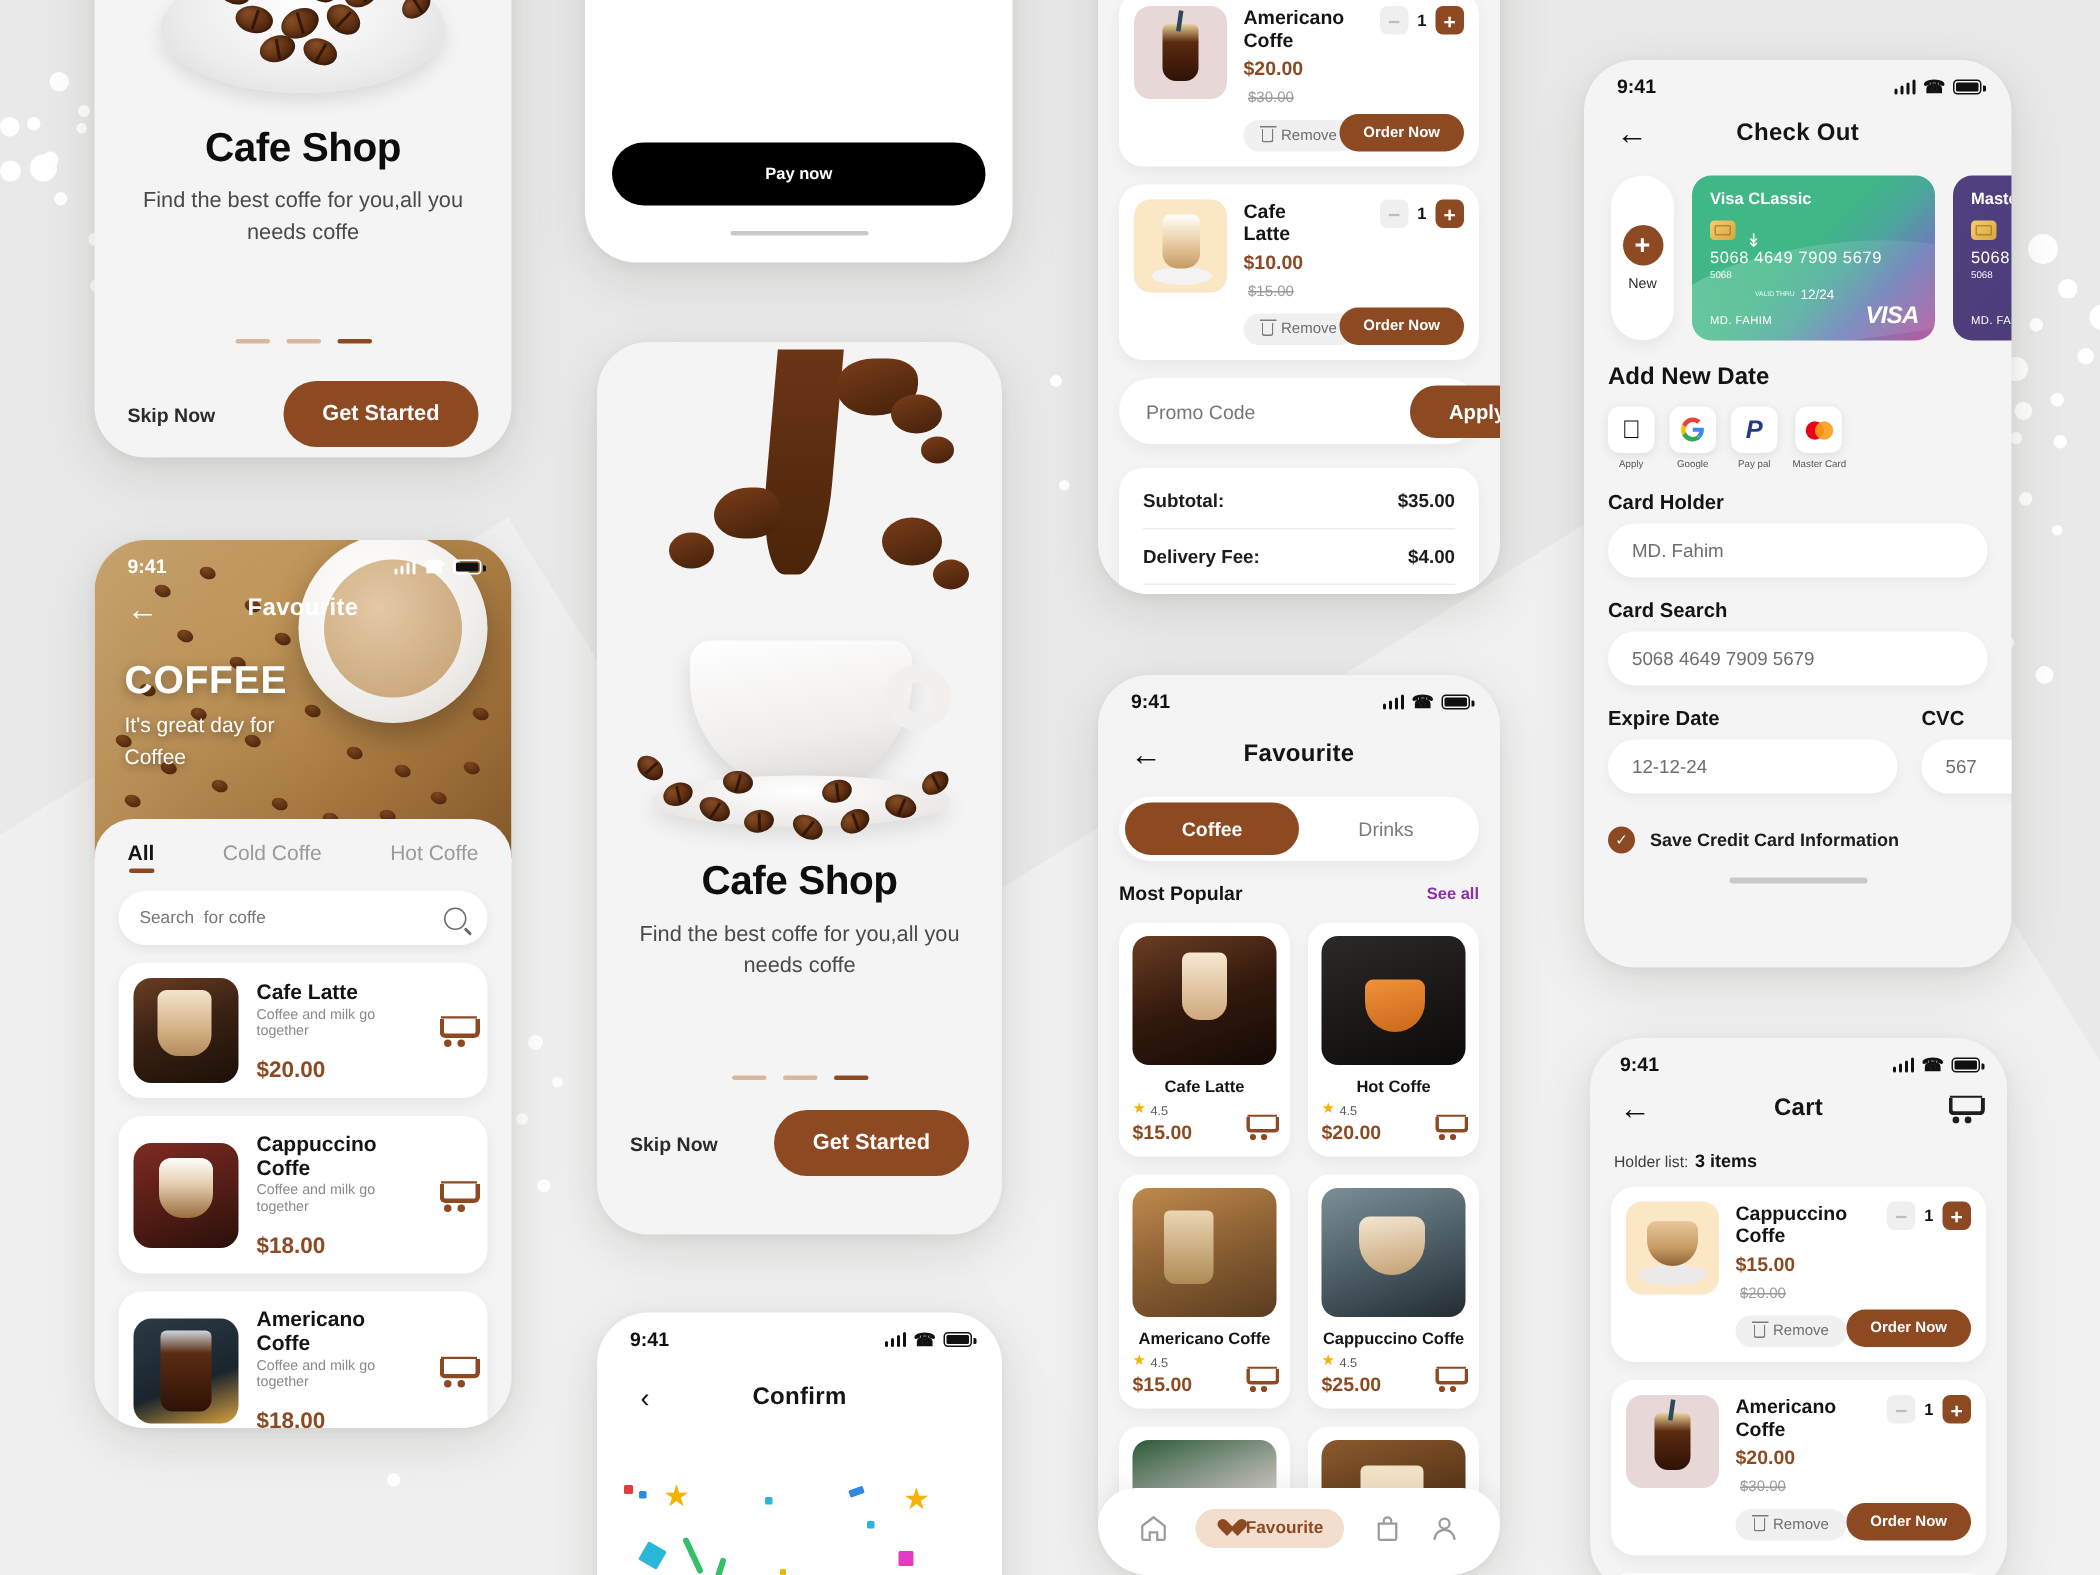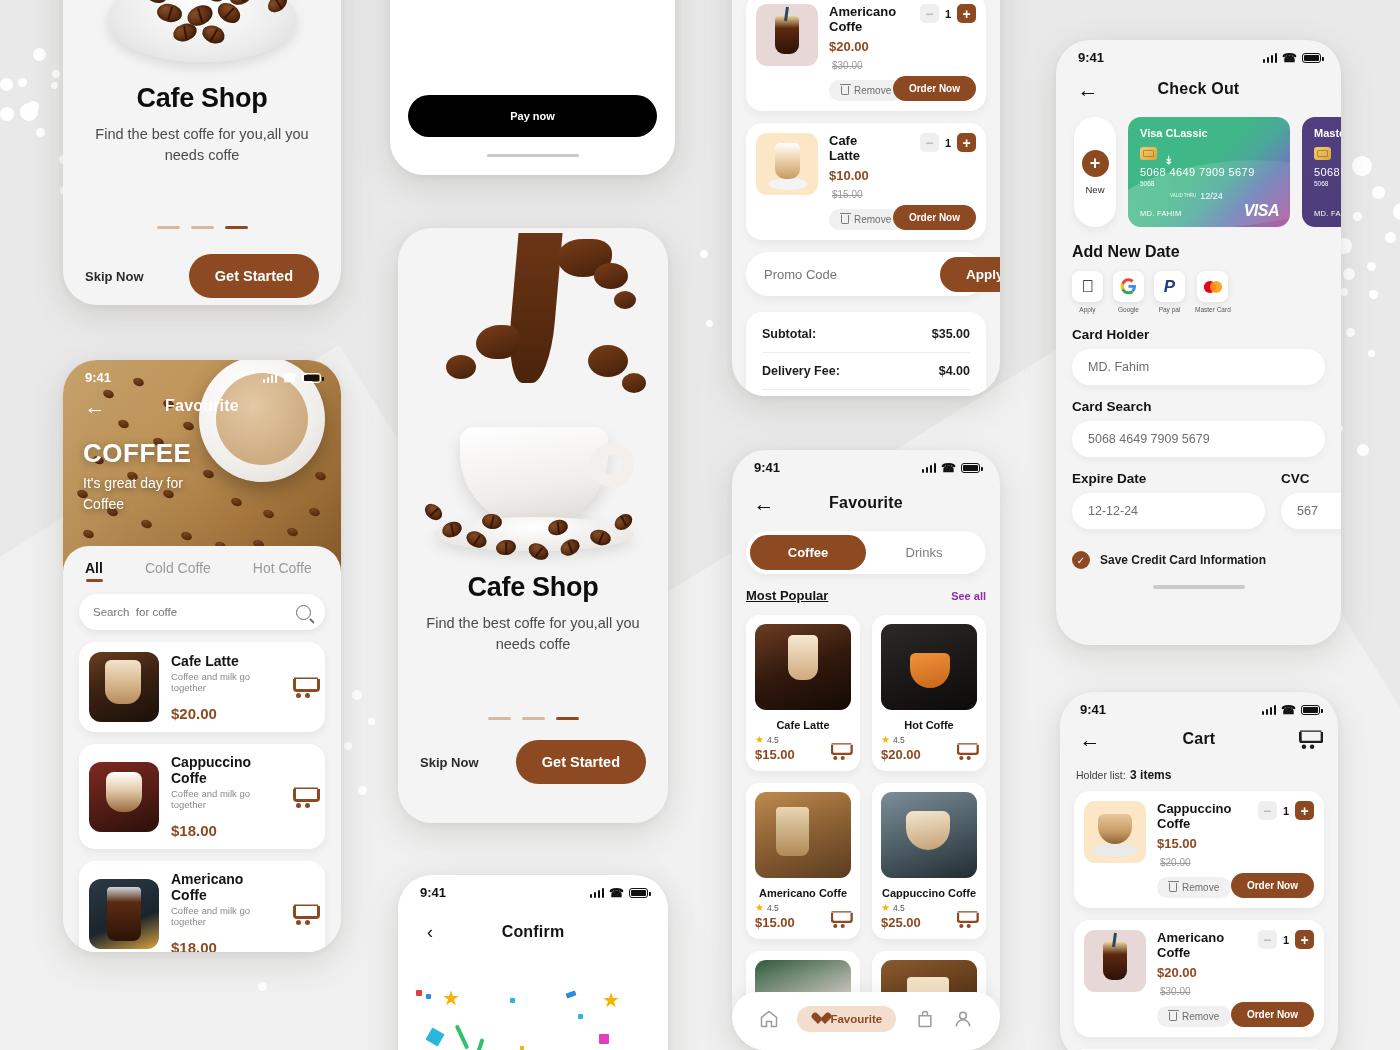--- a/index.html
+++ b/index.html
@@ -114,21 +114,21 @@
   .hero-saucer{position:absolute;right:4px;top:74px;width:152px;height:62px;border-radius:50%;
       background:radial-gradient(ellipse at 45% 30%,#fff,#e8e4e0);box-shadow:0 8px 18px rgba(0,0,0,.25);z-index:-1;}
   .hero-txt{position:absolute;left:20px;top:78px;z-index:4;}
   .hero-title{font-size:26px;font-weight:bold;color:#fff;letter-spacing:.5px;text-shadow:0 2px 8px rgba(0,0,0,.35);}
   .hero-sub{font-size:14px;color:#fff;line-height:1.5;margin-top:4px;max-width:130px;text-shadow:0 2px 6px rgba(0,0,0,.45);}
   .hero-nav{position:absolute;top:34px;left:0;right:0;display:flex;align-items:center;padding:0 20px;z-index:5;}
   .hero-nav .nav-title{color:#fff;}
   .hero-nav .arrow-left{color:#fff;}
 
   .sheet { background:#f4f4f4; border-radius:26px 26px 0 0; margin-top:-26px; position:relative; z-index:6; padding:14px 16px 0;}
-  .cat-tabs{display:flex;padding:0 6px;gap:42px;}
+  .cat-tabs{display:flex;justify-content:space-between;padding:0 6px;gap:42px;}
   .cat-tab{font-size:14px;color:#9a9a9a;cursor:pointer;position:relative;padding-bottom:6px;}
   .cat-tab.active{color:#141414;font-weight:bold;}
   .cat-tab.active::after{content:"";position:absolute;left:1px;width:17px;height:3px;bottom:0;background:#8d4a22;border-radius:2px;}
   .searchbar{margin-top:12px;background:#fff;border-radius:22px;height:36px;display:flex;align-items:center;
       padding:0 14px;box-shadow:0 3px 8px rgba(0,0,0,.07);}
   .searchbar input{border:none;outline:none;flex:1;font-size:11.5px;color:#7c7c7c;background:transparent;
       font-family:"Liberation Sans",sans-serif;}
   .mag{width:15px;height:15px;border:1.8px solid #6b6b6b;border-radius:50%;position:relative;flex-shrink:0;}
   .mag::after{content:"";position:absolute;right:-5px;bottom:-3px;width:6px;height:1.8px;background:#6b6b6b;transform:rotate(45deg);border-radius:2px;}
 
@@ -203,21 +203,21 @@
   .sum-val{font-size:12.5px;font-weight:bold;color:#1c1c1c;}
   .btn-wide{width:100%;background:#000000;color:#fff;border:none;border-radius:26px;padding:15px;font-size:11px;
       font-weight:bold;cursor:pointer;font-family:"Liberation Sans",sans-serif;}
   .home-ind{width:92px;height:3.5px;border-radius:3px;background:#c9c9c9;margin:10px auto 0;}
 
   
   .seg{background:#fff;border-radius:24px;display:flex;padding:4px;box-shadow:0 4px 10px rgba(0,0,0,.05);}
   .seg-item{flex:1;text-align:center;padding:10px 0;font-size:13px;color:#7b7b7b;border-radius:20px;cursor:pointer;}
   .seg-item.active{background:#8d4a22;color:#fff;font-weight:bold;}
   .sec-head{display:flex;align-items:center;justify-content:space-between;margin-top:14px;}
-  .sec-title{font-size:13px;font-weight:bold;color:#141414;text-decoration:underline;}
+  .sec-title{font-size:13px;font-weight:bold;color:#141414;}
   .see-all{font-size:11px;color:#8b2fa8;cursor:pointer;font-weight:bold;}
   .fgrid{display:grid;grid-template-columns:1fr 1fr;gap:12px;margin-top:12px;}
   .fcard{background:#fff;border-radius:14px;padding:9px;box-shadow:0 4px 10px rgba(0,0,0,.05);}
   .fimg{width:100%;height:86px;border-radius:11px;}
   .fi-latte{background:linear-gradient(160deg,#6b3d22 0%,#32190d 50%,#140a05 100%);position:relative;overflow:hidden;}
   .fi-latte::after{content:"";position:absolute;left:34%;top:13%;width:32%;height:52%;border-radius:5px 5px 12px 12px;
       background:linear-gradient(180deg,#f6e8d2,#cfa97b);}
   .fi-hot{background:linear-gradient(160deg,#2c2a28 0%,#1a1716 55%,#0d0b0a 100%);position:relative;overflow:hidden;}
   .fi-hot::after{content:"";position:absolute;left:30%;top:34%;width:42%;height:40%;border-radius:6px 6px 22px 22px;
       background:linear-gradient(165deg,#f0923a,#c9661a);}

